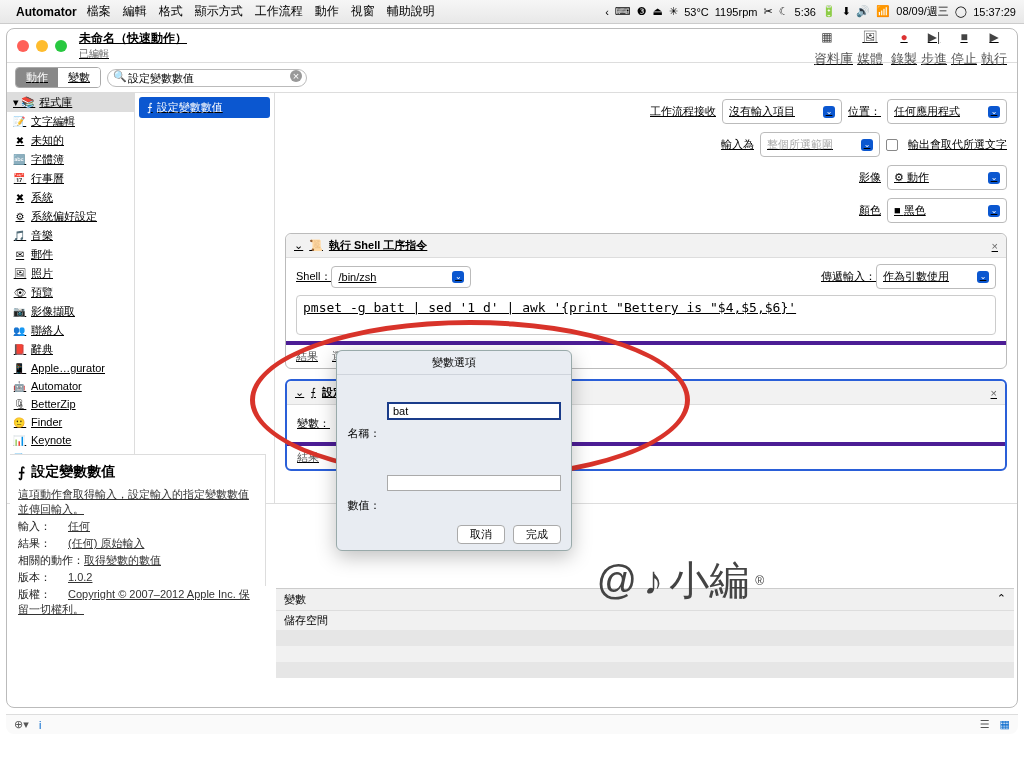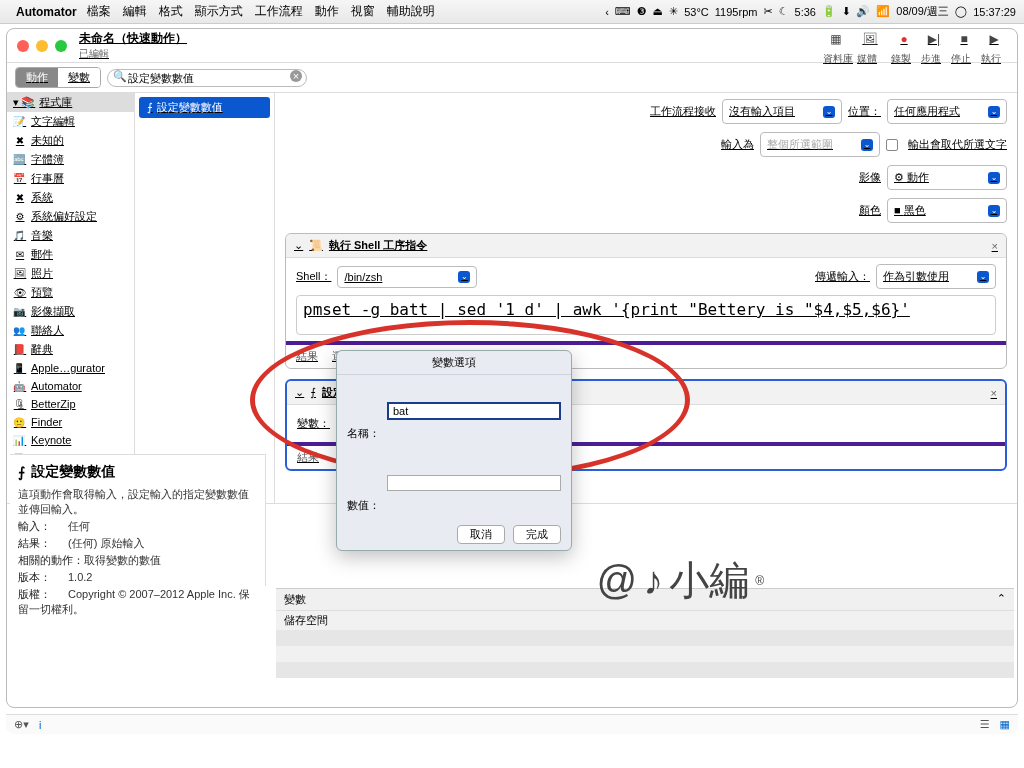--- a/index.html
+++ b/index.html
@@ -18,21 +18,21 @@
 .window { position: absolute; top: 28px; left: 6px; right: 6px; bottom: 60px; background: #fff; border: 1px solid #bbb; border-radius: 8px; display: flex; flex-direction: column; overflow: hidden; text-decoration: underline; }
 .titlebar { display: flex; align-items: center; height: 34px; padding: 0 10px; border-bottom: 1px solid #ddd; }
 .traffic { display: flex; gap: 7px; margin-right: 12px; }
 .traffic .dot { width: 12px; height: 12px; border-radius: 50%; }
 .dot.red { background:#ff5f57; } .dot.yel { background:#febc2e; } .dot.grn { background:#28c840; }
 .title-text { font-size: 12px; }
 .title-text .sub { font-size: 10px; color: #666; }
 .titlebar .spacer { flex: 1; }
 .toolbar-btn { width: 26px; height: 26px; display:flex; align-items:center; justify-content:center; font-size:12px; color:#444; }
 .toolbar-group { display:flex; gap:4px; margin-left:8px; }
-.toolbar-label { font-size:10px; text-align:left; color:#555; }
+.toolbar-label { font-size:13px; text-align:center; color:#555; }
 
 
 .seg-row { display:flex; align-items:center; padding: 4px 8px; gap:6px; border-bottom:1px solid #ddd; }
 .seg { display:flex; border:1px solid #aaa; border-radius:4px; overflow:hidden; font-size:11px; }
 .seg .segbtn { padding:2px 10px; background:#fff; }
 .seg .segbtn.active { background:#888; color:#fff; }
 .search { flex:0 0 200px; position:relative; }
 .search input { width:100%; font-size:11px; padding:2px 18px 2px 20px; border:1px solid #bbb; border-radius:10px; }
 .search .mag { position:absolute; left:6px; top:2px; font-size:11px; color:#777; }
 .search .x { position:absolute; right:5px; top:2px; font-size:11px; background:#999; color:#fff; width:12px; height:12px; border-radius:50%; text-align:center; line-height:12px; }
@@ -48,44 +48,44 @@
 .workflow-col { flex:1; padding:6px 10px; position:relative; overflow:auto; }
 .sel-box { border:1px solid #bbb; border-radius:4px; padding:4px 6px; font-size:11px; background:#fff; position:relative; display:flex; align-items:center; justify-content:space-between; min-width:120px; }
 .sel-box .cap { width:12px; height:12px; background:#0b57d0; border-radius:3px; margin-left:4px; display:flex; align-items:center; justify-content:center; color:#fff; font-size:8px; }
 
 
 .action-card { border:1px solid #bbb; border-radius:6px; margin-top:10px; font-size:11px; }
 .action-card.sel { border:2px solid #2a5fd8; }
 .card-head { display:flex; align-items:center; gap:6px; padding:4px 8px; background:#f2f2f2; border-bottom:1px solid #ddd; border-radius:6px 6px 0 0; }
 .card-head .close { margin-left:auto; color:#666; cursor:default; }
 .card-body { padding:6px 10px; display:flex; flex-direction:column; gap:6px; }
-.code-box { border:1px solid #ccc; border-radius:4px; padding:4px 6px; font-family: Menlo, monospace; font-size:16px; min-height:40px; }
+.code-box { border:1px solid #ccc; border-radius:4px; padding:4px 6px; font-family: Menlo, monospace; font-size:13px; min-height:40px; }
 .card-foot { padding:4px 10px; border-top:4px solid #4c1d95; display:flex; gap:14px; color:#555; }
 
 
 .dialog { position:absolute; top:350px; left:336px; width:236px; background:#e8ecf2; border:1px solid #9aa; border-radius:6px; box-shadow:0 6px 20px rgba(0,0,0,.25); z-index:5; }
 .dialog .dtitle { text-align:center; font-size:11px; padding:4px 0; border-bottom:1px solid #cfd4dc; }
 .dialog .row { display:flex; align-items:center; gap:6px; padding:6px 10px; font-size:11px; }
-.dialog .row label { width:34px; text-align:left;margin-top:45px; }
+.dialog .row label { width:34px; text-align:center;margin-top:45px; }
 .dialog .row input { flex:1; border:2px solid #1a3c8a; padding:1px 4px; font-size:11px; }
 .dialog .row.plain input { border:1px solid #aaa; }
 .dialog .btns { display:flex; justify-content:flex-end; gap:8px; padding:6px 10px; }
 .dialog .btns button { font-size:11px; padding:1px 12px; border:1px solid #aaa; border-radius:4px; background:#fff; }
 
 
 .ellipse { position:absolute; top:320px; left:250px; width:440px; height:160px; border:5px solid #d8332a; border-radius:50%; z-index:4; pointer-events:none; }
 
 
 .watermark { position:absolute; right:260px; bottom:160px; font-size:40px; color:#444; font-family: "Brush Script MT", cursive; display:flex; align-items:center; gap:6px; }
 .watermark .r { font-size:12px; vertical-align:top; }
 
 
 .info-panel { position:absolute; left:10px; top:454px; width:256px; font-size:11px; padding:8px; background:#fff; border-top:1px solid #ddd; border-right:1px solid #ddd; height:132px; }
 .info-panel h3 { font-size:14px; font-weight:600; margin-bottom:6px; display:flex; align-items:center; gap:6px; }
-.info-panel .line { margin:2px 0; color:#333; }
+.info-panel .line { margin:2px 0; color:#333;text-decoration:underline; }
 .info-panel .k { display:inline-block; min-width:50px; color:#222; }
 
 
 .var-panel { position:absolute; left:276px; right:10px; bottom:34px; top:588px; border-top:1px solid #ccc; font-size:11px; }
 .var-head { background:#f0f0f0; padding:3px 8px; border-bottom:1px solid #ddd; display:flex; justify-content:space-between; }
 .var-rows .r { padding:2px 8px; }
 .var-rows .r:nth-child(odd){ background:#f1f1f1; }
 .var-rows .r:nth-child(even){ background:#e6e6e6; }
 
 
@@ -321,21 +321,21 @@
       </div>
 
       <div class="action-card">
         <div class="card-head">
           <span>⌄</span>
           <span>📜</span>
           <b>執行 Shell 工序指令</b>
           <span class="close">×</span>
         </div>
         <div class="card-body">
-          <div style="display:flex; align-items:center; gap:6px;">
+          <div style="display:flex; align-items:center; ">
             <span>Shell：</span>
             <div class="sel-box" style="min-width:140px">
                 <span>/bin/zsh</span>
                 <span class="cap">⌄</span>
               </div>
             <span style="flex:1"></span>
             <span>傳遞輸入：</span>
             <div class="sel-box">
                 <span>作為引數使用</span>
                 <span class="cap">⌄</span>

